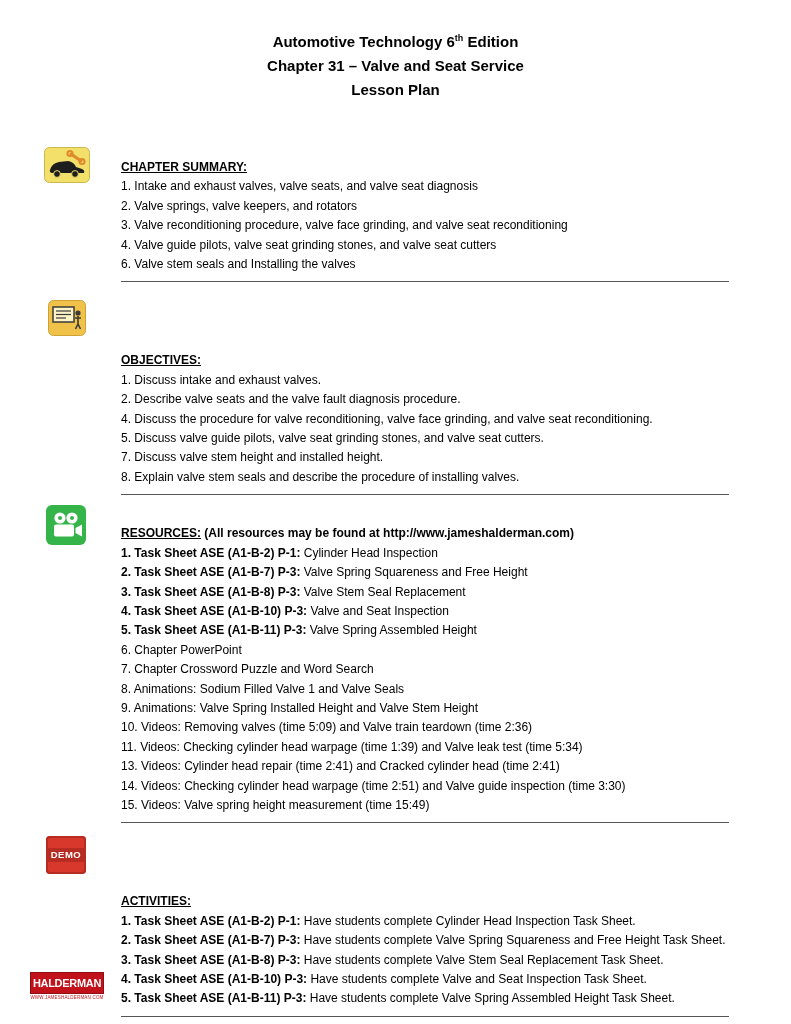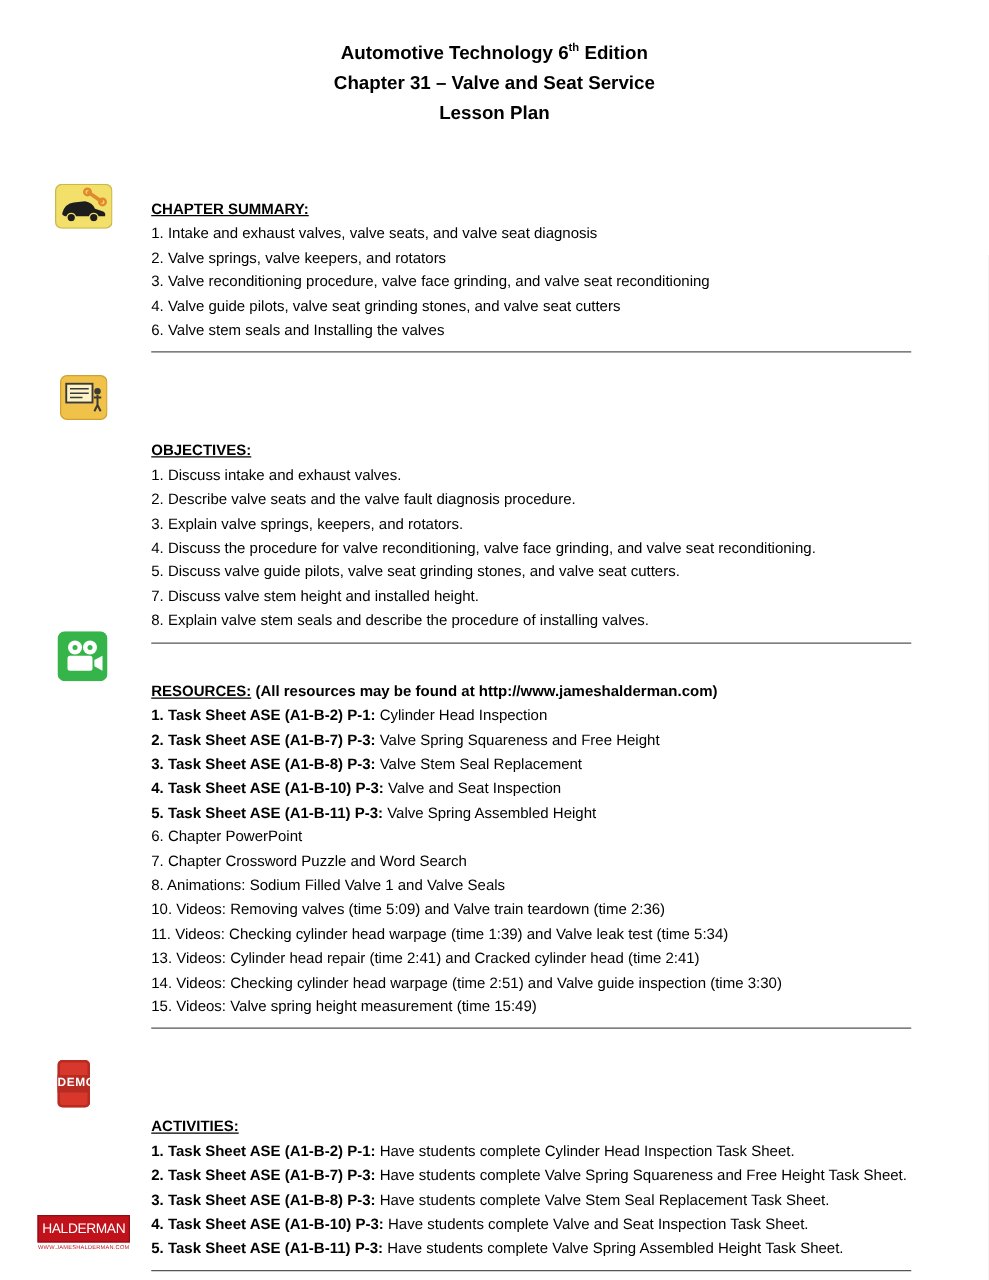--- a/index.html
+++ b/index.html
@@ -22,34 +22,33 @@
   .sec-head-line .note { font-weight:bold; text-decoration:none; }
   .li { margin:0; }
   .b { font-weight:bold; }
   .rule {
     border:0; border-top:1px solid #555; height:0;
     margin:7px 0 0 0;
   }
   .gap { height:29px; }
   .icon { position:absolute; }
   .demo-icon {
-    position:absolute; left:46px; top:836px; width:26px; height:38px;
+    position:absolute; left:46px; top:836px; width:40px; height:38px;
     background:#d8372c; border-radius:4px;
     display:flex; align-items:center; justify-content:center;
     box-shadow:inset 0 0 0 2px #b62b22;
-    margin-top:12px;
   }
   .demo-band {
     display:block; width:100%; text-align:center;
     background:#b62b22; color:#fff; font-weight:bold; font-size:9.5px;
     line-height:14px; letter-spacing:0.5px;
   }
   .logo { position:absolute; left:30px; top:972px; width:74px; }
   .logo-box {
-    background:#c1121c; color:#fff; font-weight:normal;
+    background:#c1121c; color:#fff; font-weight:bold;
     font-size:11px; line-height:20px; text-align:center;
     letter-spacing:-0.3px; border:1px solid #8f0d14;
   }
   .logo-tag {
     color:#c1121c; font-size:4.5px; line-height:8px; text-align:center;
     letter-spacing:0.2px;
   }
 </style>
 </head>
 <body>
@@ -112,39 +111,39 @@
       <div class="li">4. Valve guide pilots, valve seat grinding stones, and valve seat cutters</div>
       <div class="li">6. Valve stem seals and Installing the valves</div>
     </div>
     <hr class="rule">
     <div class="gap"></div>
 
     <div class="section">
       <div class="sec-head">OBJECTIVES:</div>
       <div class="li">1. Discuss intake and exhaust valves.</div>
       <div class="li">2. Describe valve seats and the valve fault diagnosis procedure.</div>
-      <div class="li">3. Explain valve springs, keepers, and rotators.</div>
       <div class="li">4. Discuss the procedure for valve reconditioning, valve face grinding, and valve seat reconditioning.</div>
       <div class="li">5. Discuss valve guide pilots, valve seat grinding stones, and valve seat cutters.</div>
       <div class="li">7. Discuss valve stem height and installed height.</div>
       <div class="li">8. Explain valve stem seals and describe the procedure of installing valves.</div>
     </div>
     <hr class="rule">
     <div class="gap"></div>
 
     <div class="section">
       <div class="sec-head-line"><span class="sec-head">RESOURCES:</span><span class="note"> (All resources may be found at http://www.jameshalderman.com)</span></div>
       <div class="li"><span class="b">1. Task Sheet ASE (A1-B-2) P-1:</span><span> Cylinder Head Inspection</span></div>
       <div class="li"><span class="b">2. Task Sheet ASE (A1-B-7) P-3:</span><span> Valve Spring Squareness and Free Height</span></div>
       <div class="li"><span class="b">3. Task Sheet ASE (A1-B-8) P-3:</span><span> Valve Stem Seal Replacement</span></div>
       <div class="li"><span class="b">4. Task Sheet ASE (A1-B-10) P-3:</span><span> Valve and Seat Inspection</span></div>
       <div class="li"><span class="b">5. Task Sheet ASE (A1-B-11) P-3:</span><span> Valve Spring Assembled Height</span></div>
       <div class="li"><span class="b"></span><span>6. Chapter PowerPoint</span></div>
       <div class="li"><span class="b"></span><span>7. Chapter Crossword Puzzle and Word Search</span></div>
       <div class="li"><span class="b"></span><span>8. Animations: Sodium Filled Valve 1 and Valve Seals</span></div>
+      <div class="li"><span class="b"></span><span>9. Animations: Valve Spring Installed Height and Valve Stem Height</span></div>
       <div class="li"><span class="b"></span><span>10. Videos: Removing valves (time 5:09) and Valve train teardown (time 2:36)</span></div>
       <div class="li"><span class="b"></span><span>11. Videos: Checking cylinder head warpage (time 1:39) and Valve leak test (time 5:34)</span></div>
       <div class="li"><span class="b"></span><span>13. Videos: Cylinder head repair (time 2:41) and Cracked cylinder head (time 2:41)</span></div>
       <div class="li"><span class="b"></span><span>14. Videos: Checking cylinder head warpage (time 2:51) and Valve guide inspection (time 3:30)</span></div>
       <div class="li"><span class="b"></span><span>15. Videos: Valve spring height measurement (time 15:49)</span></div>
     </div>
     <hr class="rule">
     <div class="gap"></div>
 
     <div class="section">

